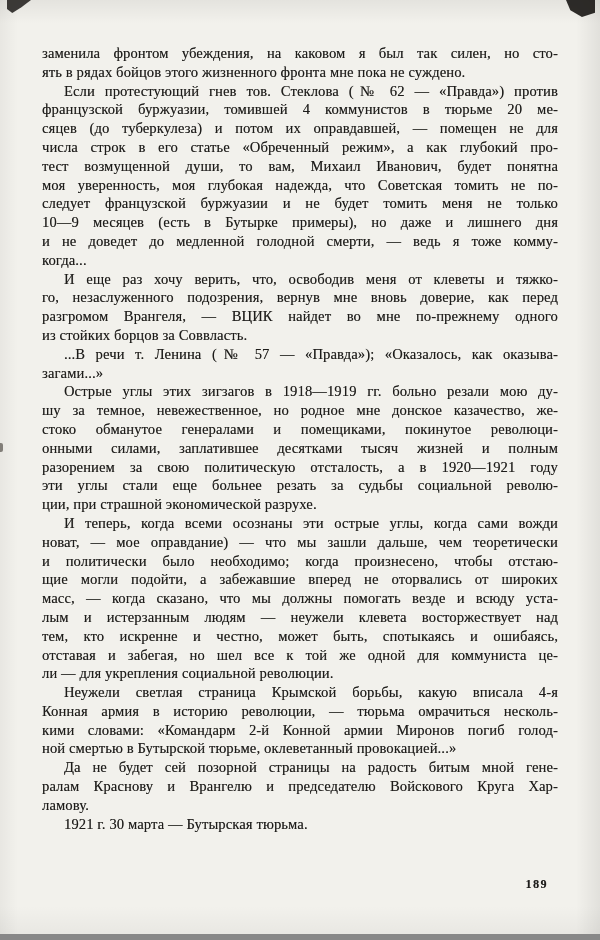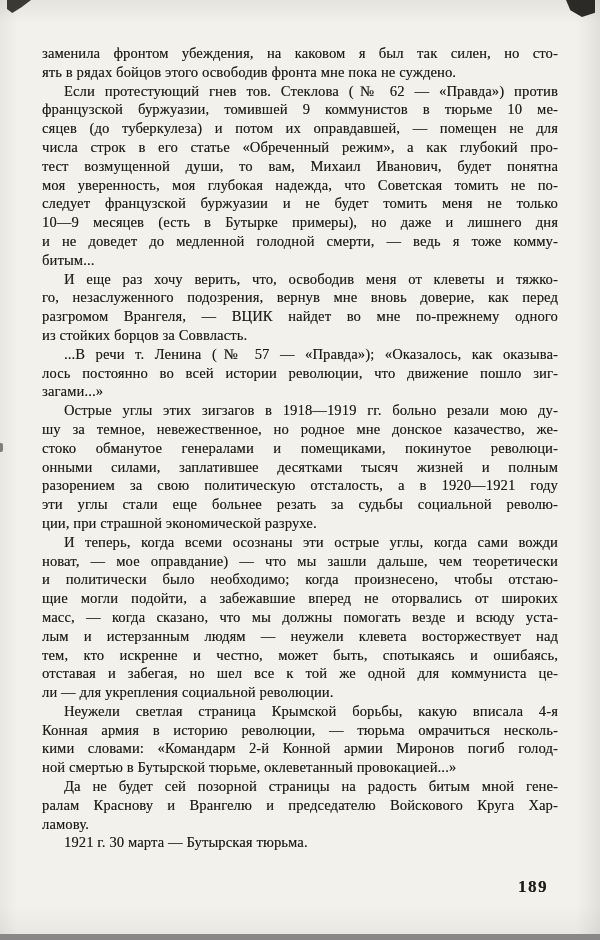--- a/index.html
+++ b/index.html
@@ -33,21 +33,21 @@
   }
   .line.para-end {
     text-align-last: left;
     -moz-text-align-last: left;
   }
   .line.first-indent { text-indent: 22px; }
   .page-number {
     position: absolute;
     top: 877px;
     right: 52px;
-    font-size: 17px;
+    font-size: 12px;
     font-weight: bold;
     letter-spacing: 1.5px;
     text-shadow: 0.2px 0.2px 0.4px rgba(35,33,30,0.55);
   }
   .artifact-tl {
     position: absolute;
     left: 7px; top: 0;
     width: 24px; height: 13px;
     background: #23211f;
     clip-path: polygon(0 0, 100% 0, 60% 55%, 22% 100%, 0 70%);
@@ -74,43 +74,42 @@
 <body>
 
 <div class="page">
   <div class="artifact-tl"></div>
   <div class="artifact-tr"></div>
   <div class="speck-left-edge"></div>
 
   <div class="text-block">
       <div class="paragraph">
         <div class="line">заменила фронтом убеждения, на каковом я был так силен, но сто-</div>
-        <div class="line para-end">ять в рядах бойцов этого освободив фронта мне пока не суждено.</div>
+        <div class="line para-end">ять в рядах бойцов этого жизненного фронта мне пока не суждено.</div>
       </div>
       <div class="paragraph">
         <div class="line first-indent">Если протестующий гнев тов. Стеклова (№ 62 — «Правда») против</div>
-        <div class="line">французской буржуазии, томившей 9 коммунистов в тюрьме 10 ме-</div>
+        <div class="line">французской буржуазии, томившей 4 коммунистов в тюрьме 20 ме-</div>
         <div class="line">сяцев (до туберкулеза) и потом их оправдавшей, — помещен не для</div>
         <div class="line">числа строк в его статье «Обреченный режим», а как глубокий про-</div>
         <div class="line">тест возмущенной души, то вам, Михаил Иванович, будет понятна</div>
         <div class="line">моя уверенность, моя глубокая надежда, что Советская томить не по-</div>
         <div class="line">следует французской буржуазии и не будет томить меня не только</div>
         <div class="line">10—9 месяцев (есть в Бутырке примеры), но даже и лишнего дня</div>
         <div class="line">и не доведет до медленной голодной смерти, — ведь я тоже комму-</div>
-        <div class="line para-end">битым...</div>
+        <div class="line para-end">когда...</div>
       </div>
       <div class="paragraph">
         <div class="line first-indent">И еще раз хочу верить, что, освободив меня от клеветы и тяжко-</div>
         <div class="line">го, незаслуженного подозрения, вернув мне вновь доверие, как перед</div>
         <div class="line">разгромом Врангеля, — ВЦИК найдет во мне по-прежнему одного</div>
         <div class="line para-end">из стойких борцов за Соввласть.</div>
       </div>
       <div class="paragraph">
         <div class="line first-indent">...В речи т. Ленина (№ 57 — «Правда»); «Оказалось, как оказыва-</div>
-        <div class="line">лось постоянно во всей истории революции, что движение пошло зиг-</div>
         <div class="line para-end">загами...»</div>
       </div>
       <div class="paragraph">
         <div class="line first-indent">Острые углы этих зигзагов в 1918—1919 гг. больно резали мою ду-</div>
         <div class="line">шу за темное, невежественное, но родное мне донское казачество, же-</div>
         <div class="line">стоко обманутое генералами и помещиками, покинутое революци-</div>
         <div class="line">онными силами, заплатившее десятками тысяч жизней и полным</div>
         <div class="line">разорением за свою политическую отсталость, а в 1920—1921 году</div>
         <div class="line">эти углы стали еще больнее резать за судьбы социальной револю-</div>
         <div class="line para-end">ции, при страшной экономической разрухе.</div>

